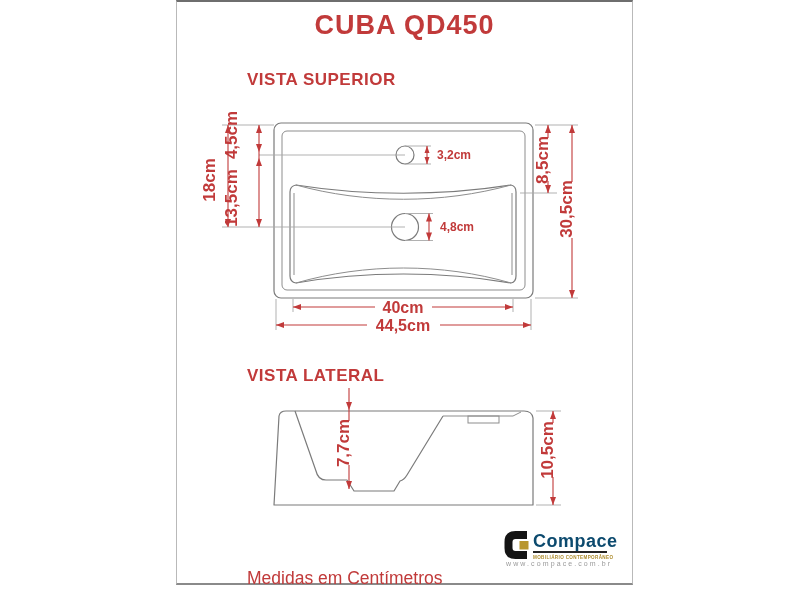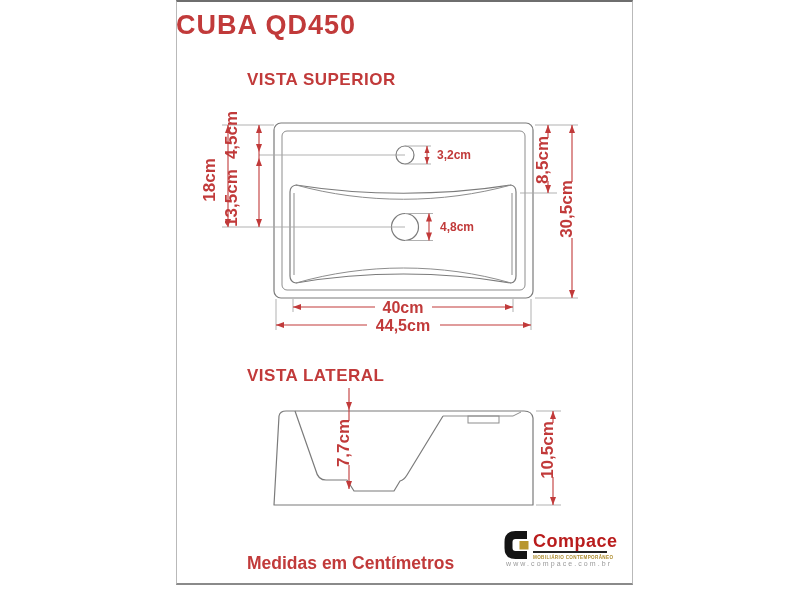--- a/index.html
+++ b/index.html
@@ -3,34 +3,34 @@
 <meta charset="utf-8">
 <style>
   html,body{margin:0;padding:0;background:#fff;}
   body{width:810px;height:590px;position:relative;overflow:hidden;
        font-family:"Liberation Sans",sans-serif;}
   .panel{position:absolute;left:176px;top:0;width:455px;height:581px;
          background:#fff;border-top:2px solid #6e6e6e;border-bottom:2px solid #8a8a8a;
          border-left:1px solid #b9b9b9;border-right:1px solid #b9b9b9;}
   .abs{position:absolute;}
   .red{color:#c13a3a;}
-  .page-title{left:176px;top:10px;width:457px;
+  .page-title{left:176px;top:10px;width:457px;text-align:center;
               font-size:27px;font-weight:bold;letter-spacing:1px;}
   .sec-label{font-size:17px;font-weight:bold;letter-spacing:.5px;}
-  .footer-note{left:247px;top:553px;font-size:17.5px;font-weight:bold;}
+  .footer-note{left:247px;top:568px;font-size:17.5px;font-weight:normal;}
   svg{position:absolute;overflow:visible;}
   .draw{stroke:#7b7b7b;stroke-width:1.2;fill:none;stroke-linejoin:round;}
   .draw2{stroke:#8d8d8d;stroke-width:1;fill:none;}
   .thin{stroke:#a8a8a8;stroke-width:.9;fill:none;}
   .dimline{stroke:#c13a3a;stroke-width:1.1;fill:none;}
   .dimarrow{fill:#c13a3a;stroke:none;}
   .dimtext{fill:#c13a3a;font-family:"Liberation Sans",sans-serif;font-weight:bold;}
   .fs17{font-size:17px;} .fs16{font-size:16px;} .fs12{font-size:12px;}
   .brand-block{left:533px;top:532px;width:80px;}
-  .brand-name{font-size:18px;font-weight:bold;color:#b91c1c;letter-spacing:.5px;line-height:1;}
+  .brand-name{font-size:18px;font-weight:bold;color:#0c4a6e;letter-spacing:.5px;line-height:1;}
   .brand-rule{border-top:2px solid #222;width:74px;margin-top:1px;}
   .brand-tagline{font-size:4.6px;font-weight:bold;color:#ad8c2d;letter-spacing:.35px;
                  margin-top:2px;white-space:nowrap;}
   .brand-url{left:506px;top:560px;font-size:7px;color:#9a9a9a;letter-spacing:2.1px;white-space:nowrap;}
 </style>
 </head>
 <body>
 
 <div class="panel"></div>
 

